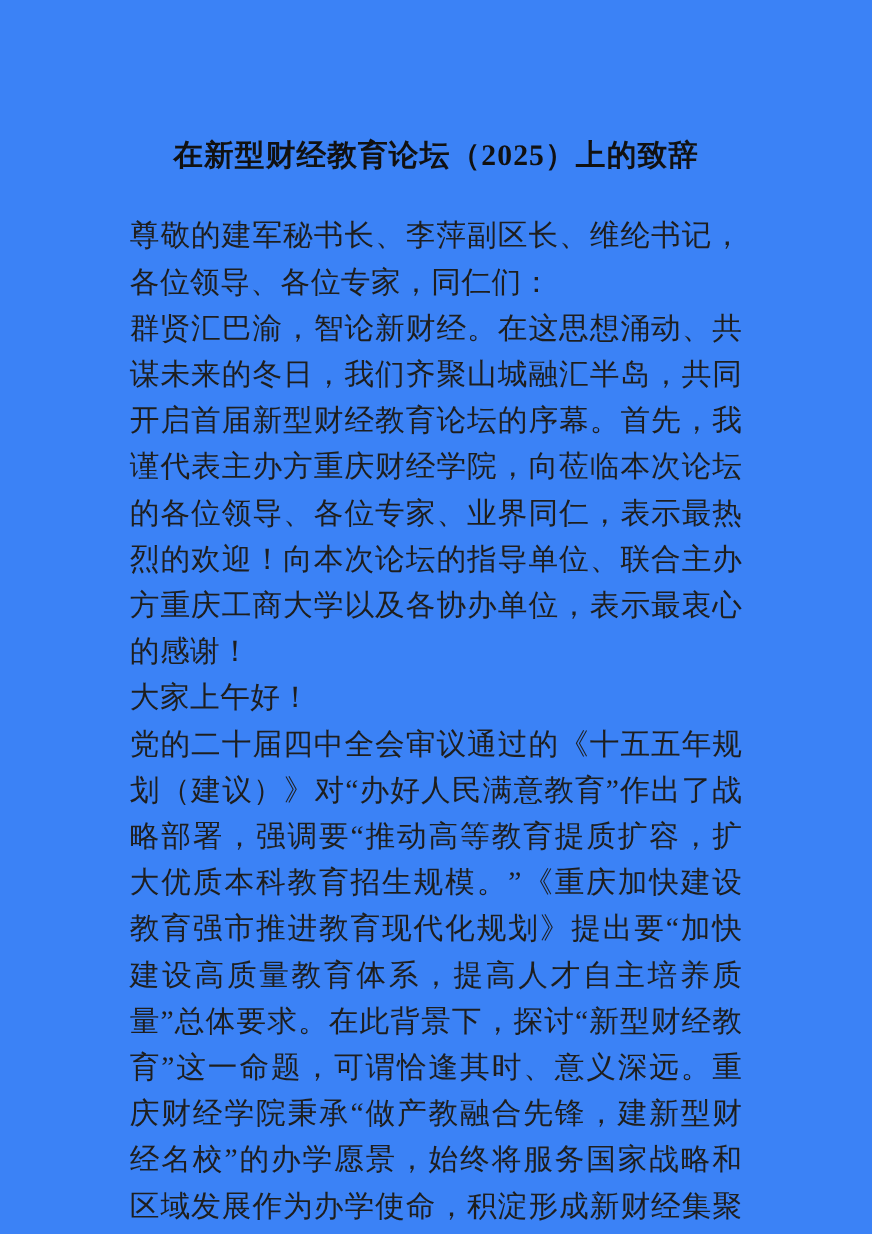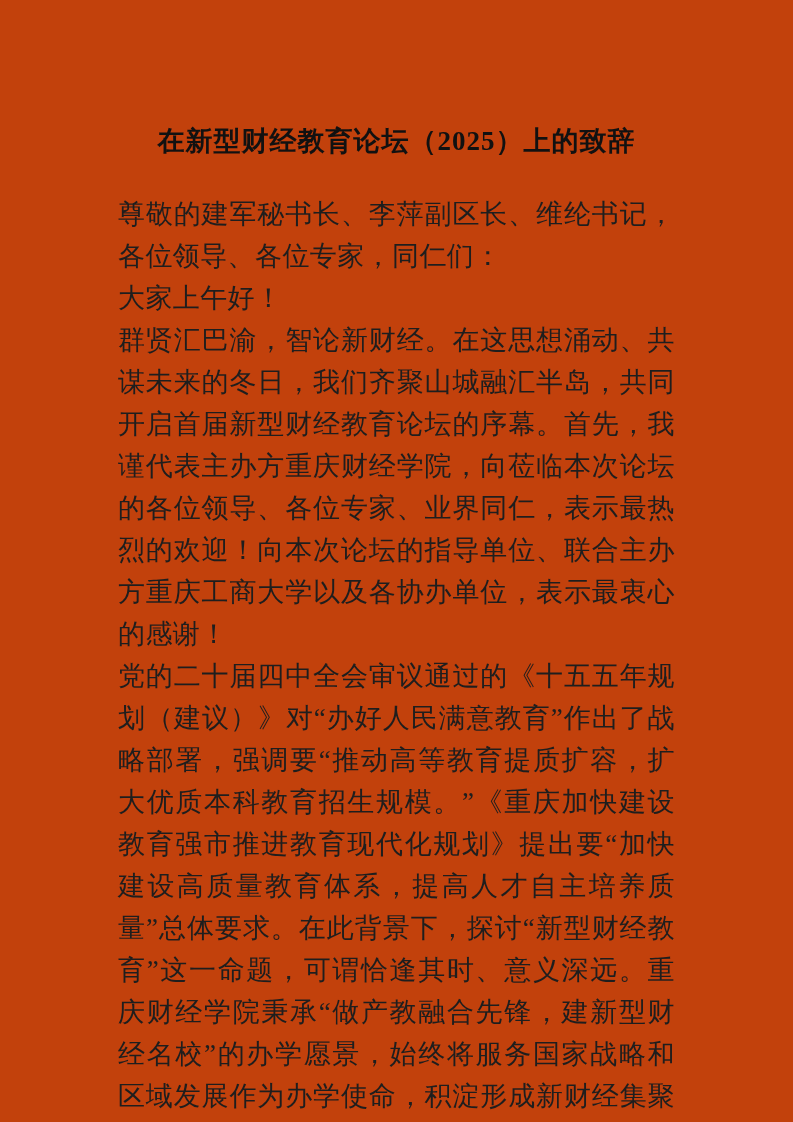--- a/index.html
+++ b/index.html
@@ -5,21 +5,21 @@
   html, body {
     margin: 0;
     padding: 0;
     background: #ffffff;
   }
   .page {
     position: relative;
     width: 793px;
     height: 1122px;
     box-sizing: border-box;
-    background: #c2410c;
+    background: #3b82f6;
     padding: 122px 118px 0 118px;
     overflow: hidden;
     font-family: "Liberation Serif", serif;
     color: #1e1e1e;
   }
   .doc-title {
     margin: 0;
     font-size: 27px;
     line-height: 38px;
     font-weight: 700;
@@ -41,17 +41,17 @@
     text-indent: 0;
   }
 </style>
 </head>
 <body>
 
 <div class="page">
   <h1 class="doc-title">在新型财经教育论坛（2025）上的致辞</h1>
   <div class="doc-body">
     <p>尊敬的建军秘书长、李萍副区长、维纶书记，各位领导、各位专家，同仁们：</p>
+    <p>群贤汇巴渝，智论新财经。在这思想涌动、共谋未来的冬日，我们齐聚山城融汇半岛，共同开启首届新型财经教育论坛的序幕。首先，我谨代表主办方重庆财经学院，向莅临本次论坛的各位领导、各位专家、业界同仁，表示最热烈的欢迎！向本次论坛的指导单位、联合主办方重庆工商大学以及各协办单位，表示最衷心的感谢！</p>
     <p>大家上午好！</p>
-    <p>群贤汇巴渝，智论新财经。在这思想涌动、共谋未来的冬日，我们齐聚山城融汇半岛，共同开启首届新型财经教育论坛的序幕。首先，我谨代表主办方重庆财经学院，向莅临本次论坛的各位领导、各位专家、业界同仁，表示最热烈的欢迎！向本次论坛的指导单位、联合主办方重庆工商大学以及各协办单位，表示最衷心的感谢！</p>
     <p>党的二十届四中全会审议通过的《十五五年规划（建议）》对“办好人民满意教育”作出了战略部署，强调要“推动高等教育提质扩容，扩大优质本科教育招生规模。”《重庆加快建设教育强市推进教育现代化规划》提出要“加快建设高质量教育体系，提高人才自主培养质量”总体要求。在此背景下，探讨“新型财经教育”这一命题，可谓恰逢其时、意义深远。重庆财经学院秉承“做产教融合先锋，建新型财经名校”的办学愿景，始终将服务国家战略和区域发展作为办学使命，积淀形成新财经集聚发展和产教融合人才培养两大特色，努力探索“个个有赛道人人能出彩”的新型财经人才培养新路，科学谋划实施分流培养、产教融合、强师工程三大</p>
   </div>
 </div>
 
 </body></html>

